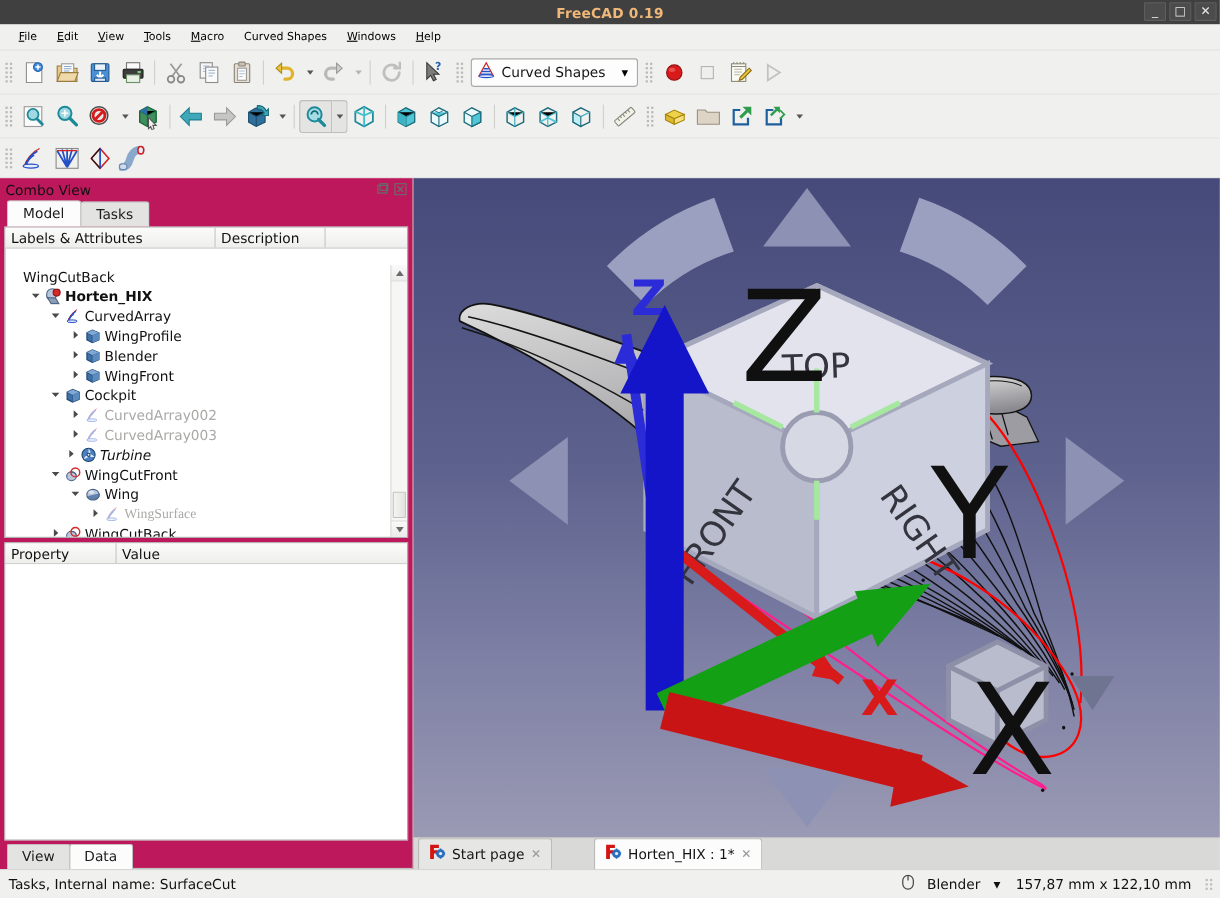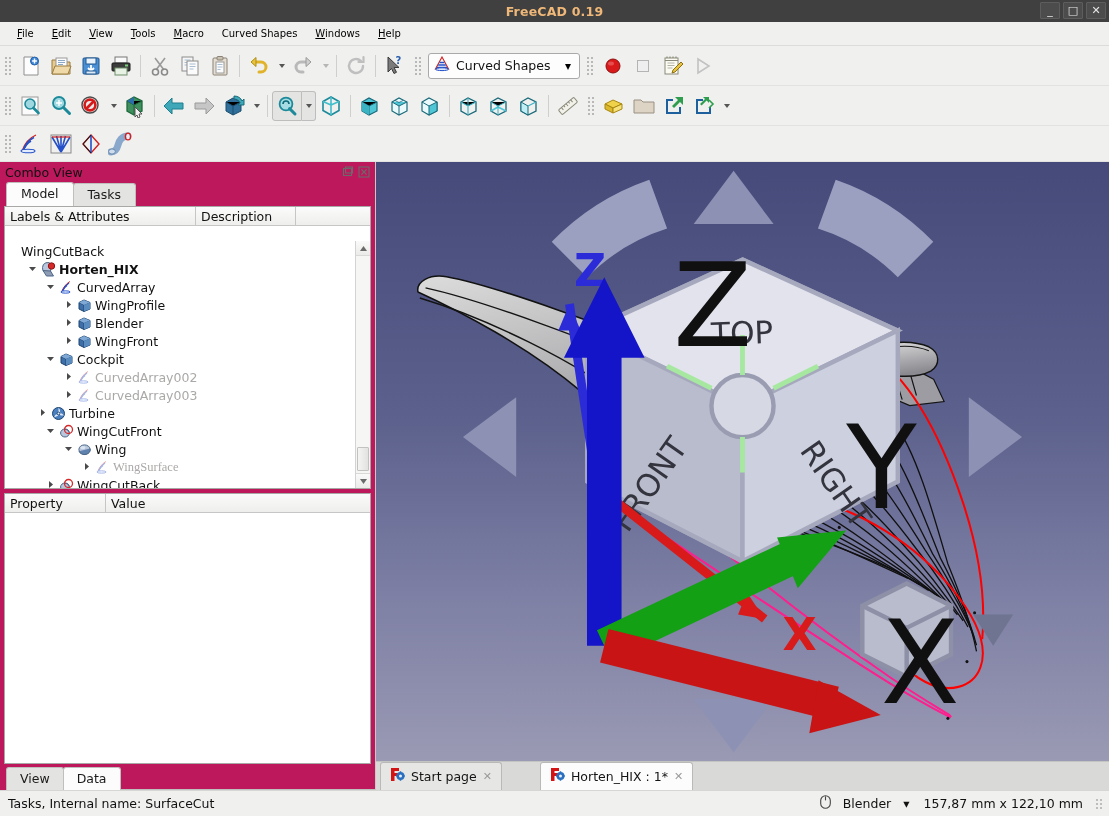--- a/index.html
+++ b/index.html
@@ -733,21 +733,21 @@
                   <svg width="15" height="15" viewBox="0 0 15 15">
                     <path d="M11 1.5C7 3.5 4 8 2.5 12" fill="none" stroke="#cf2020" stroke-width=".9"></path>
                     <path d="M9 3.5C6 5.5 4 9 3 12" fill="none" stroke="#cf2020" stroke-width=".9"></path>
                     <path d="M10 3Q5.5 6 3.5 11" stroke="#2450c8" stroke-width="1.1" fill="none"></path>
                     <path d="M8 5.5Q5 7.5 3.5 11" stroke="#2450c8" stroke-width="1.1" fill="none"></path>
                     <ellipse cx="6.5" cy="12" rx="4.6" ry="1.2" fill="#e4edfd" stroke="#2450c8" stroke-width=".9"></ellipse>
                   </svg>
                 </span>
                 <span>CurvedArray003</span>
               </div>
-              <div class="trow" style="padding-left: 30px;">
+              <div class="trow" style="padding-left: 52px; font-style: italic;">
                 <span class="twist"><svg width="9" height="9" viewBox="0 0 9 9">
                     <path d="M3 1v7l4-3.5z" fill="#4a4a4a"></path>
                   </svg></span>
                 <span class="ticon">
                   <svg width="15" height="15" viewBox="0 0 15 15">
                     <circle cx="7.5" cy="7.5" r="6" fill="#4a7fc0" stroke="#1d4470"></circle>
                     <path d="M7.5 1.8c2 2 2.2 4.2.6 5.4-1.6 1.2-.2-3 -.6-5.4z" fill="#dce8f8"></path>
                     <path d="M13 9.2c-2.6.9-4.6 0-4.8-2-.2-2 2.6.6 4.8 2z" fill="#dce8f8"></path>
                     <path d="M3.2 11.6c.5-2.7 2.3-3.9 4-3 1.7.9-2.1 1.9-4 3z" fill="#dce8f8"></path>
                     <circle cx="7.5" cy="7.5" r="1.4" fill="#e8f0fa" stroke="#1d4470"></circle>

